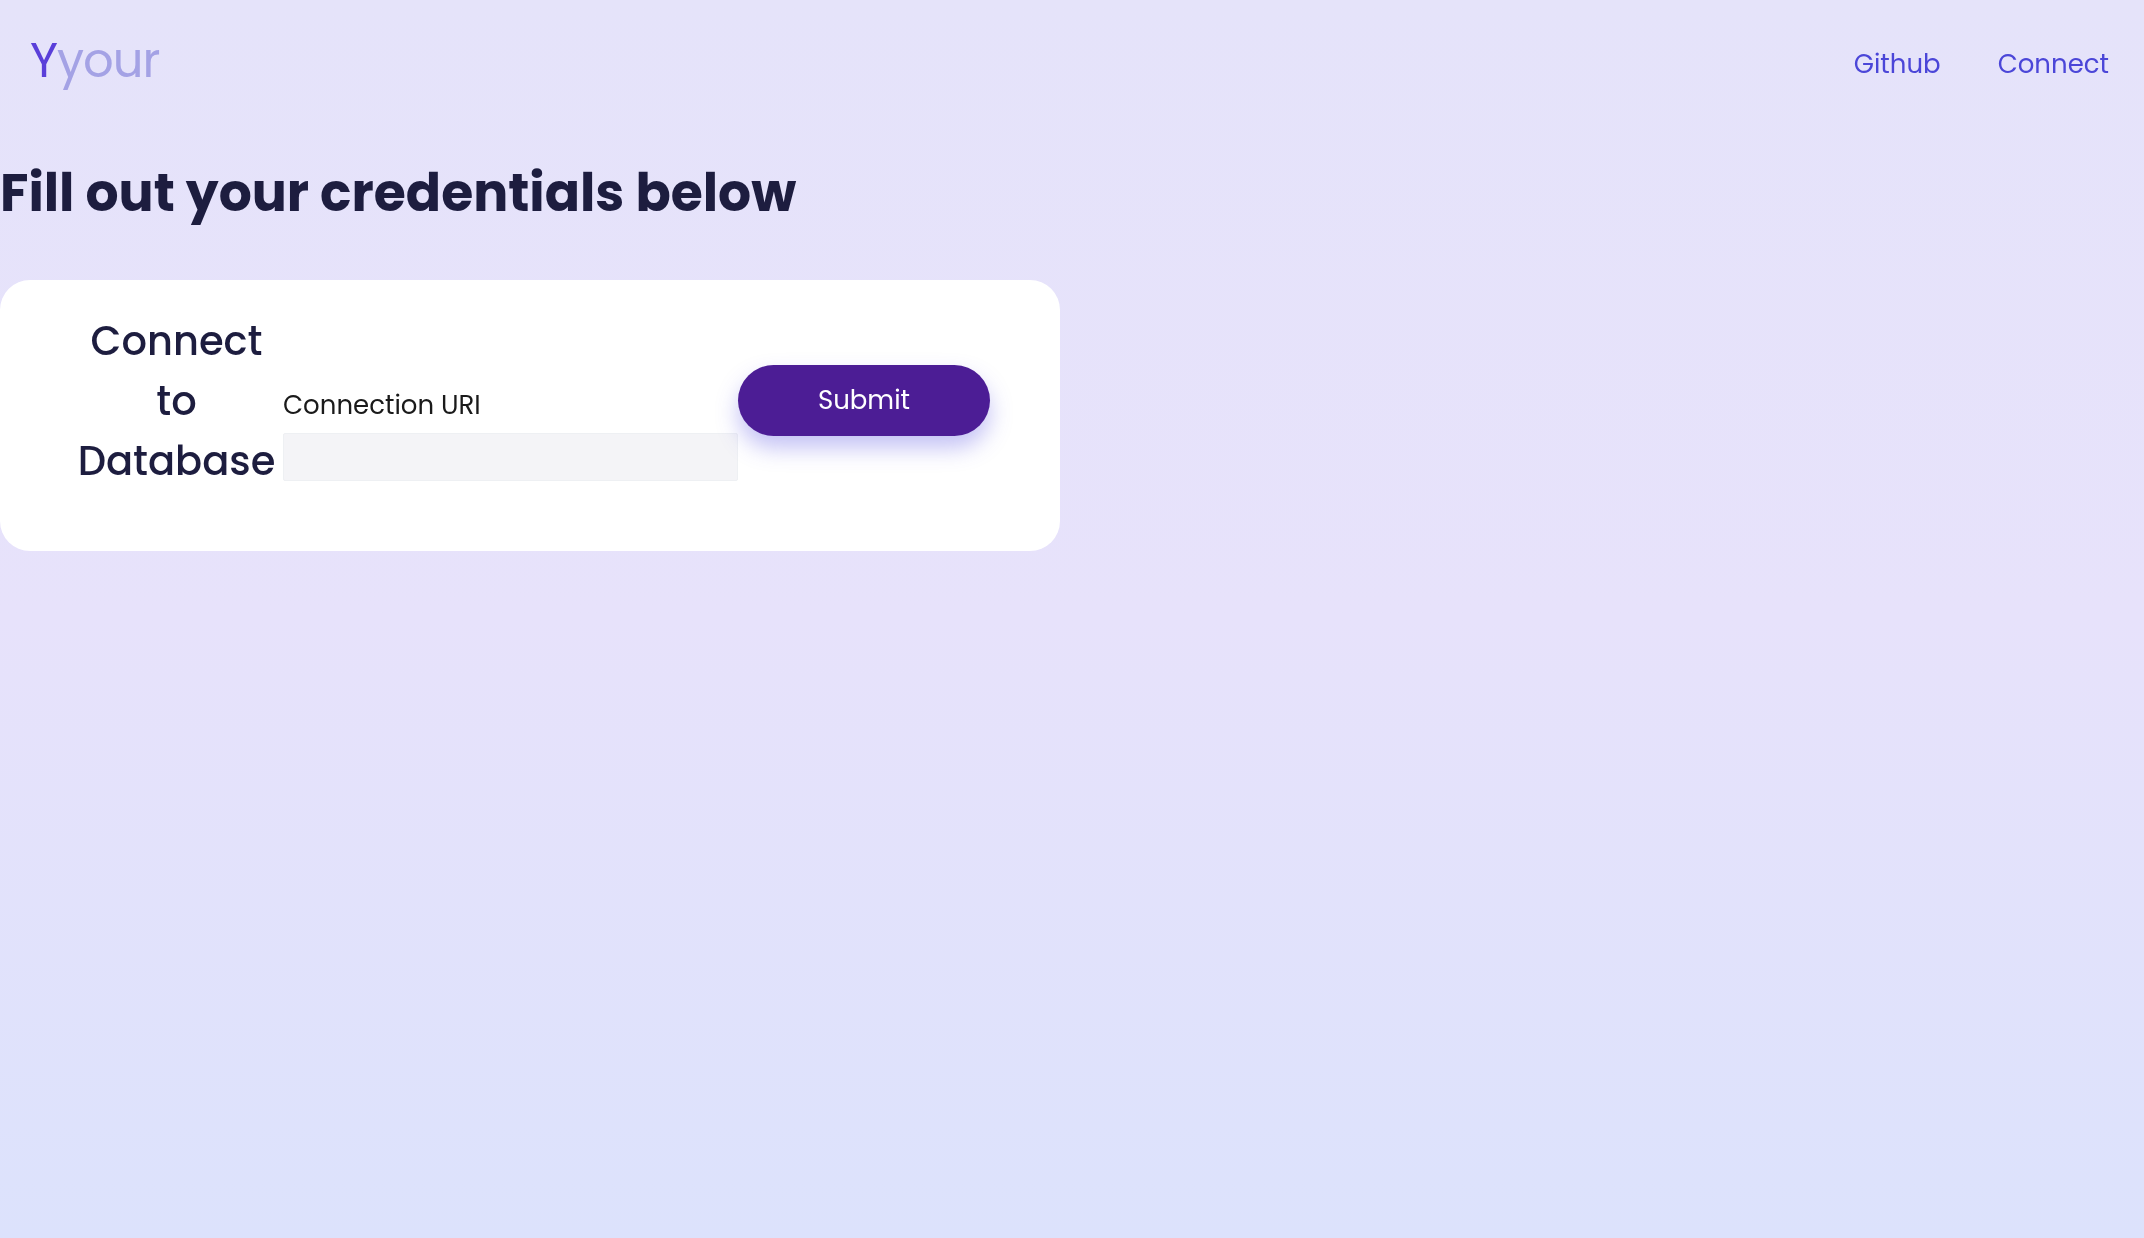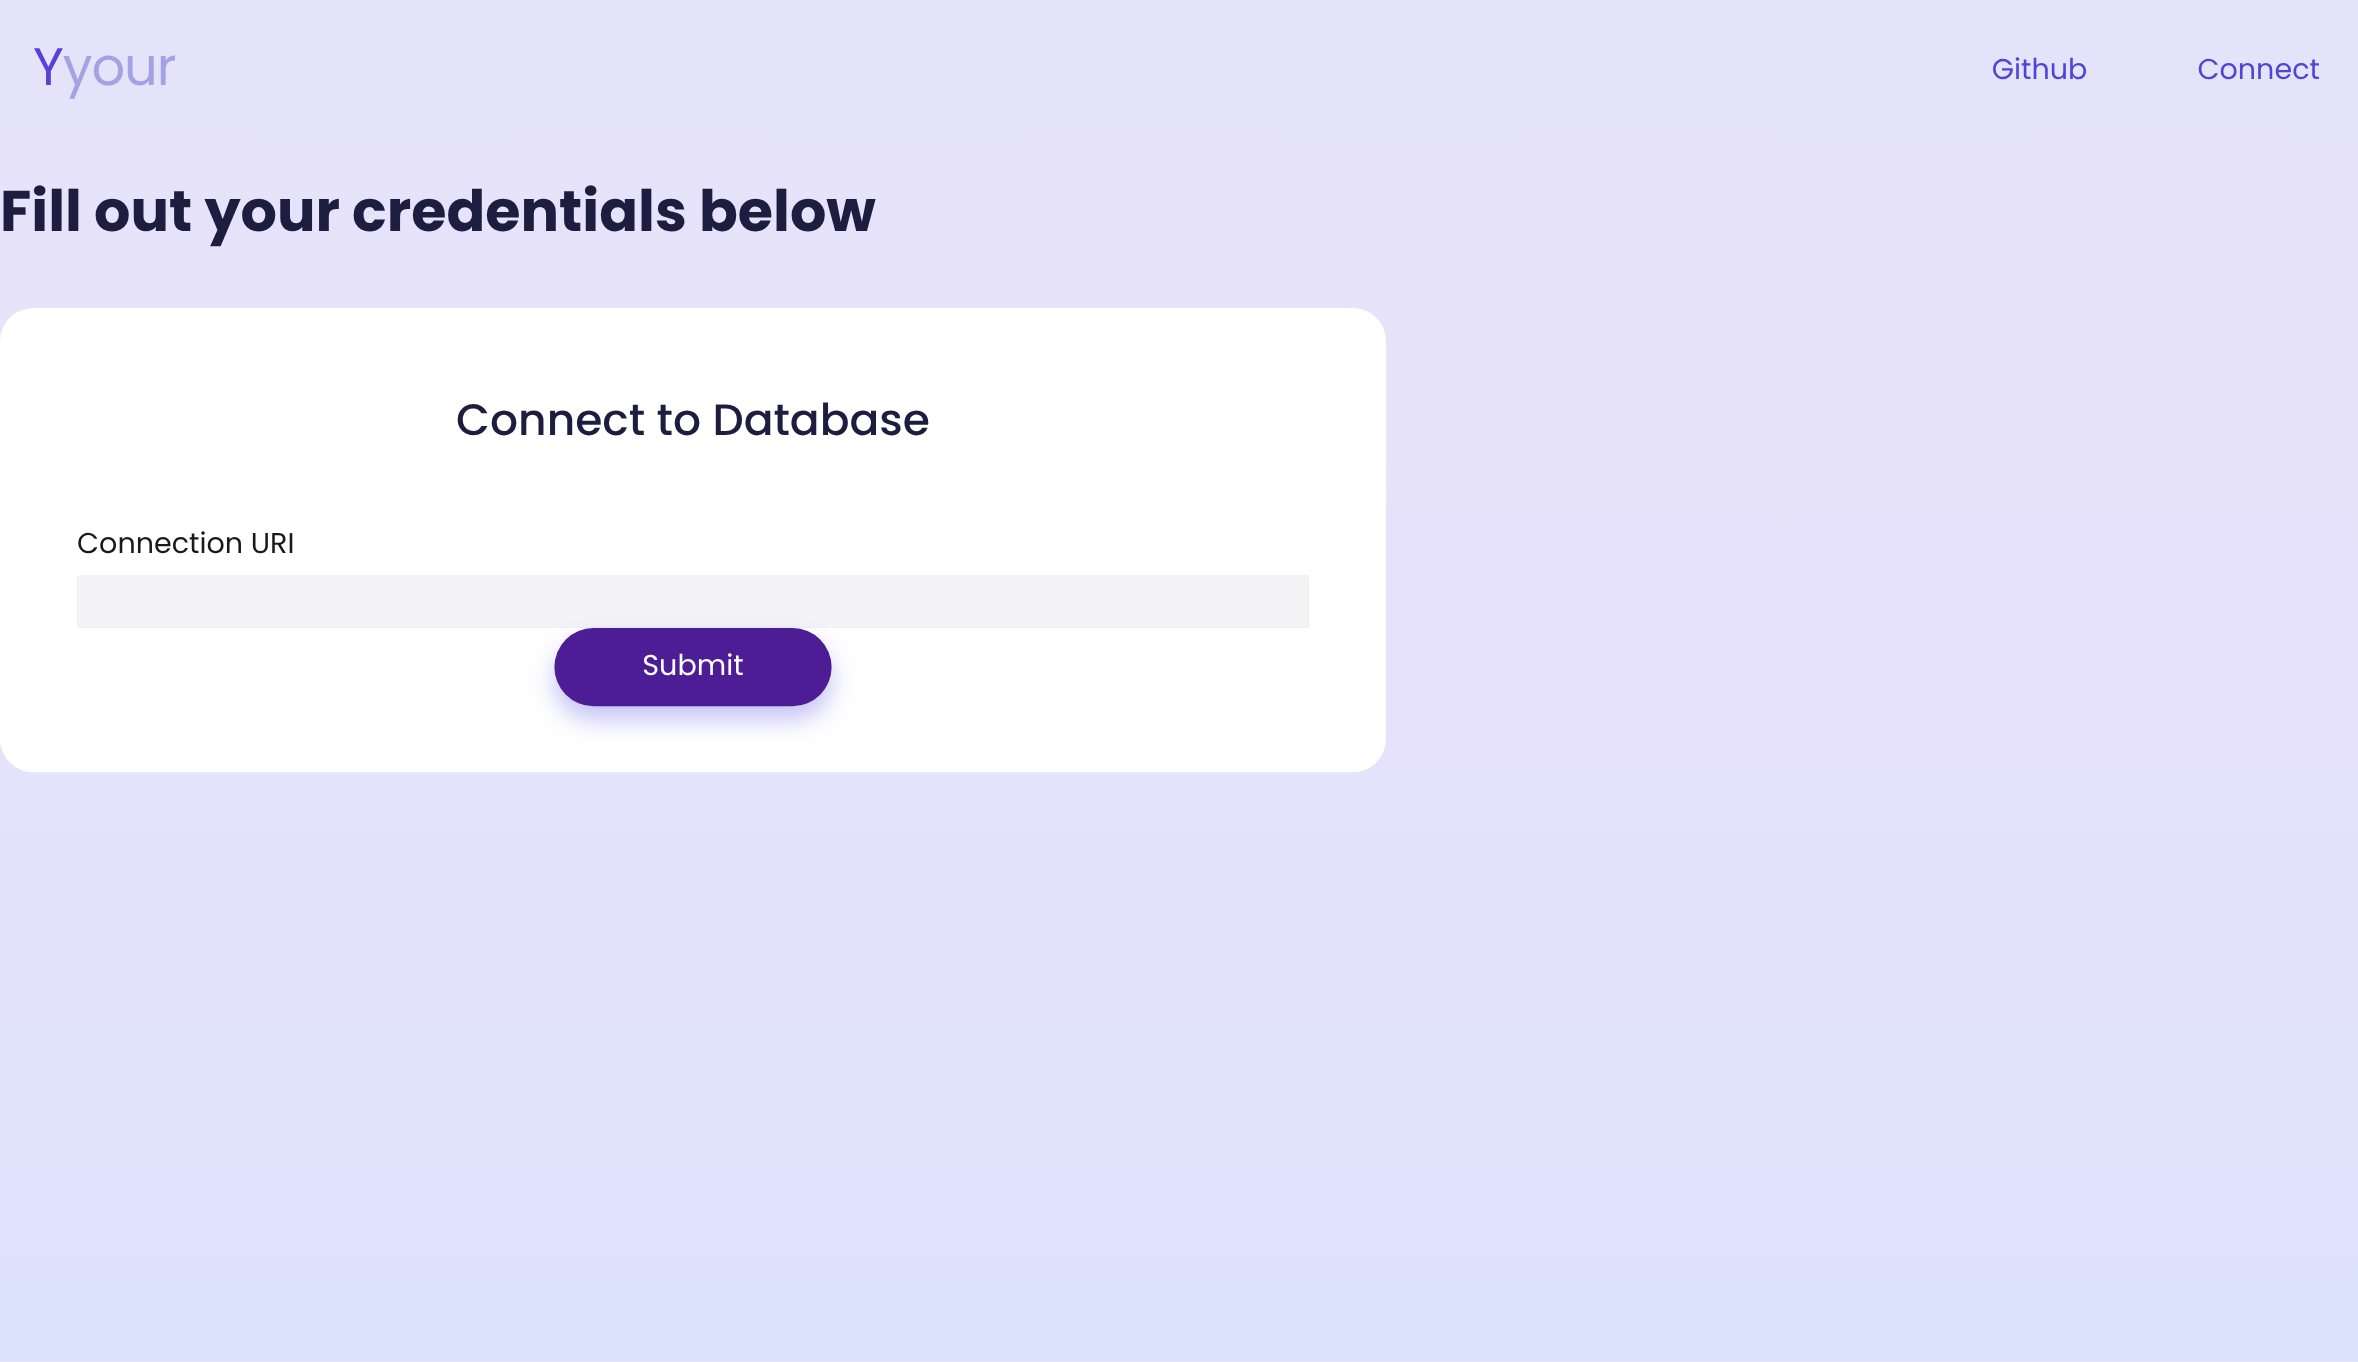--- a/index.html
+++ b/index.html
@@ -33,21 +33,21 @@
     .logo-y {
       color: #5a3fd9;
     }
 
     .logo-esql {
       color: #a4a2e5;
     }
 
     .nav {
       display: flex;
-      gap: 100px;
+      gap: 57px;
       padding-top: 20px;
     }
 
     .nav-link {
       color: #4b46d8;
       font-size: 26px;
       font-weight: 400;
       text-decoration: none;
       cursor: pointer;
     }
@@ -64,26 +64,26 @@
       color: #1d1d3f;
       font-size: 52px;
       font-weight: 700;
       line-height: 1.4;
       max-width: 1100px;
     }
 
     .card {
       background: #ffffff;
       border-radius: 30px;
-      width: 1260px;
+      width: 1060px;
       max-width: 90%;
       margin-top: 50px;
-      padding: 71px 70px 60px 70px;
+      padding: 31px 70px 60px 70px;
       display: flex;
-      flex-direction: column;
+      flex-direction: row;
       align-items: center;
     }
 
     .card-title {
       color: #1d1d3f;
       font-size: 40px;
       font-weight: 500;
       text-align: center;
     }
 

